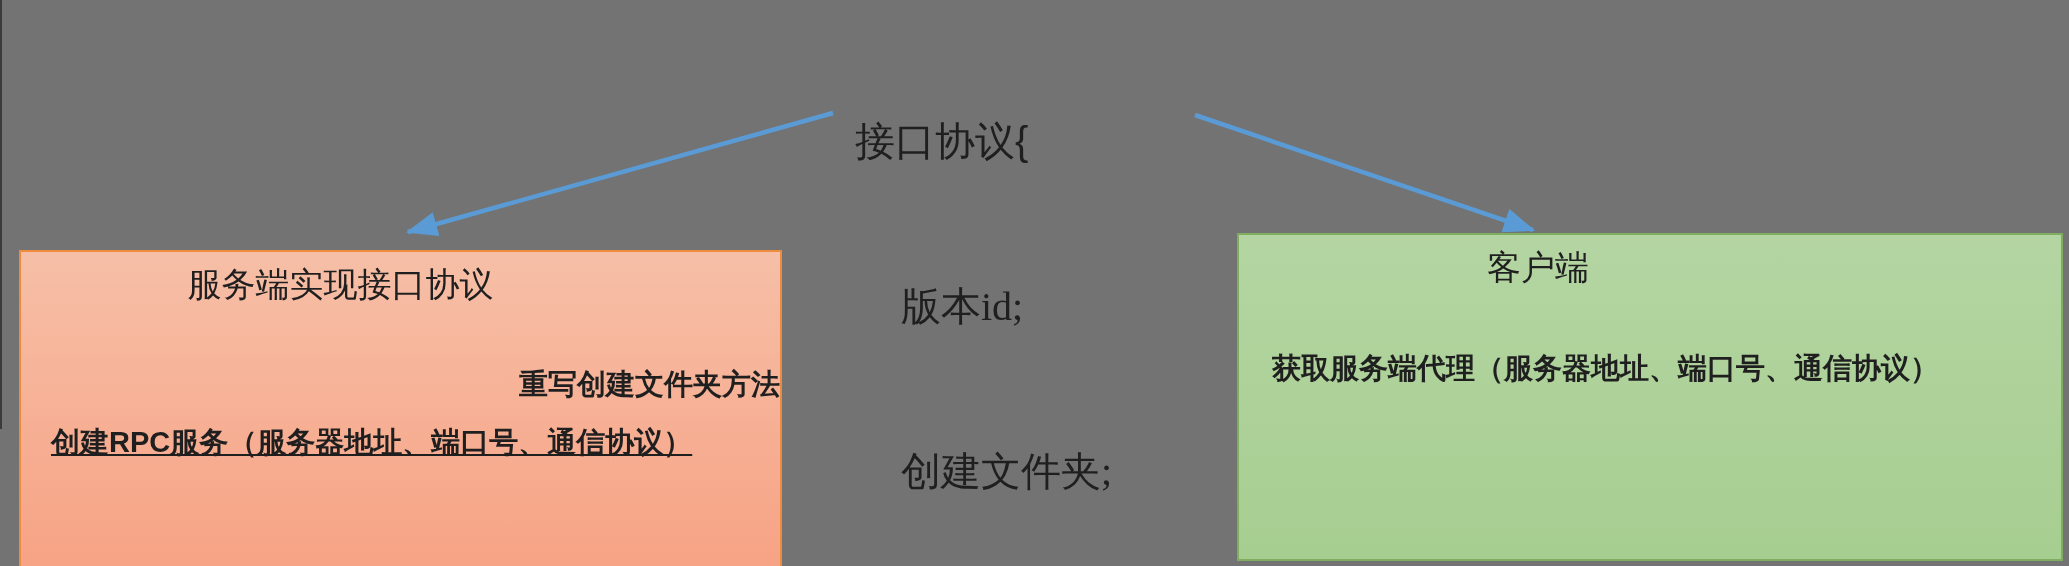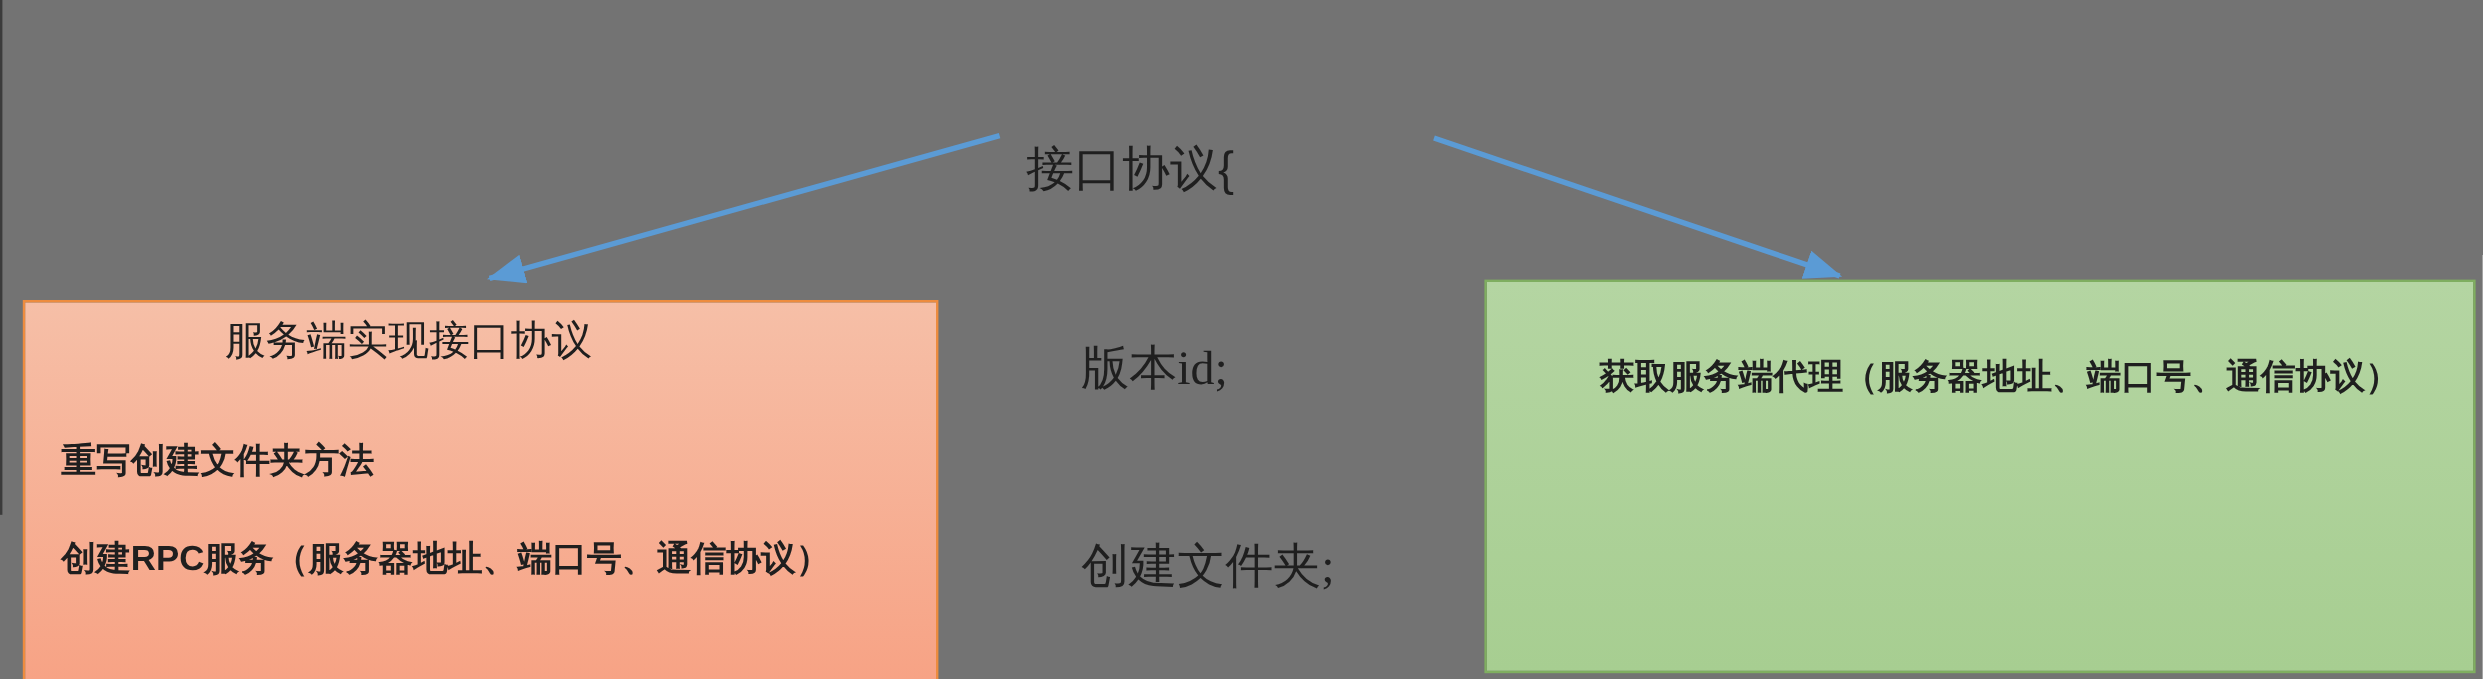--- a/index.html
+++ b/index.html
@@ -55,23 +55,23 @@
     text-align:center;position:relative;
     font-weight:400;
   }
   .box-orange .box-title{left:-60px;}
   .box-green .box-title{left:-112px;}
   .box-item{
     font-weight:bold;font-size:29px;line-height:40px;
     white-space:nowrap;
   }
   .box-orange .box-item{margin-left:30px;}
-  .box-green .box-item{margin-left:33px;text-align:center;}
-  .box-orange .item-1{margin-top:58px;}
-  .box-orange .item-2{margin-top:42px;}
+  .box-green .box-item{margin-left:33px;}
+  .box-orange .item-1{margin-top:58px;text-align:right;}
+  .box-orange .item-2{margin-top:18px;text-decoration:underline;}
   .box-green .item-1{margin-top:59px;}
   .box-green .item-2{margin-top:55px;}
   .watermark{
     position:absolute;right:2px;top:505px;
     font-size:45px;letter-spacing:2px;
     color:var(--watermark_gray);
     text-shadow:1px 1px 1px rgba(90,110,80,0.35);
     white-space:nowrap;
   }
 </style>
@@ -99,17 +99,18 @@
     <line class="arrow" x1="1195" y1="115" x2="1533" y2="230" marker-end="url(#ah)"></line>
   </svg>
 
   <div class="box box-orange">
     <div class="box-title">服务端实现接口协议</div>
     <div class="box-item item-1">重写创建文件夹方法</div>
     <div class="box-item item-2">创建RPC服务（服务器地址、端口号、通信协议）</div>
   </div>
 
   <div class="box box-green">
+    <div class="box-title">客户端</div>
     <div class="box-item item-1">获取服务端代理（服务器地址、端口号、通信协议）</div>
   </div>
 
 
 </div>
 
 </body></html>

